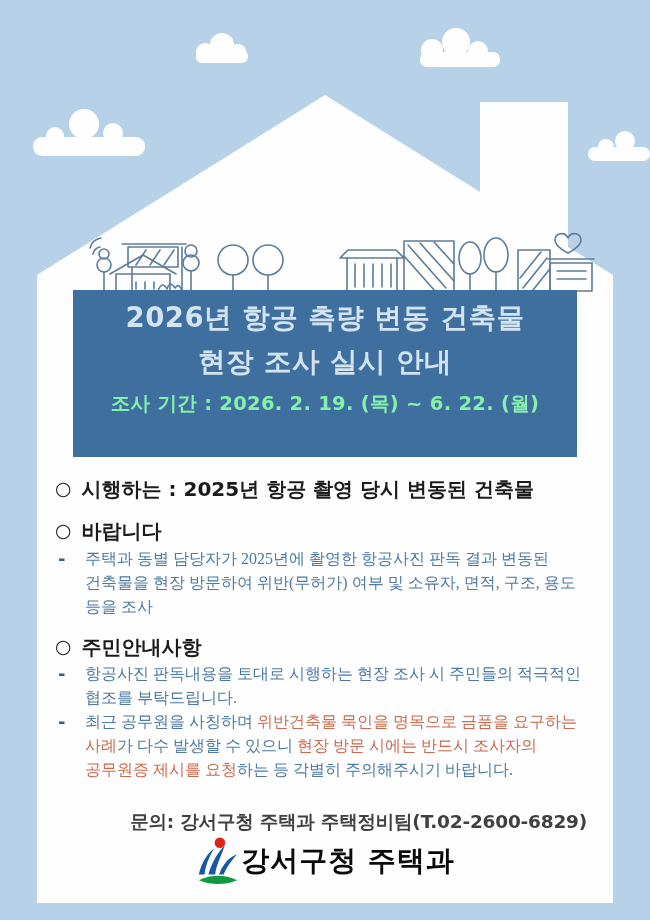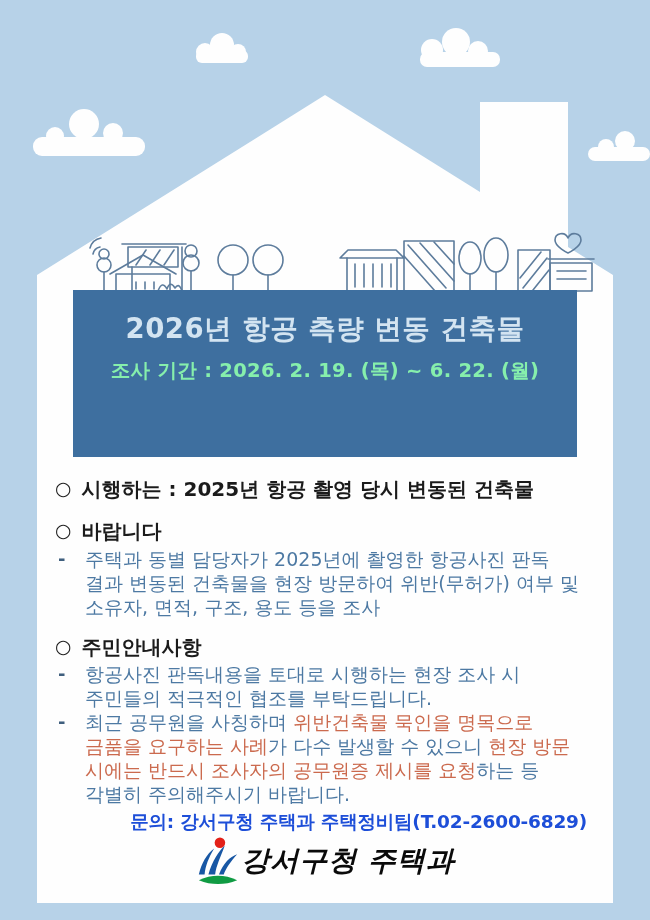--- a/index.html
+++ b/index.html
@@ -17,21 +17,21 @@
   body{font-family:"DejaVu Sans","Liberation Sans",sans-serif;}
   #poster{
     position:relative;width:650px;height:920px;overflow:hidden;
     background:var(--sky);
   }
   #bg{position:absolute;left:0;top:0;}
   .banner{
     position:absolute;left:73px;top:290px;width:504px;height:167px;
     background:var(--banner);
     display:flex;flex-direction:column;align-items:center;justify-content:flex-start;
-    padding-top:16px;
+    padding-top:5px;
   }
   .banner .t1{
     color:var(--banner-text);font-size:27.5px;font-weight:700;
     line-height:44px;letter-spacing:.5px;white-space:nowrap;
   }
   .banner .t2{
     margin-top:7px;color:#86efac;font-size:19.5px;font-weight:600;
     letter-spacing:.3px;white-space:nowrap;
   }
   .heading{
@@ -40,33 +40,34 @@
   }
   .heading .marker{font-size:19px;margin-right:10px;font-weight:400;transform:translateY(-1px);}
   .bullet{
     position:absolute;left:58px;display:flex;align-items:flex-start;
   }
   .bullet .dash{
     width:27px;flex:0 0 27px;color:#3f5f7e;font-size:18px;font-weight:600;
     line-height:24px;
   }
   .bullet .ptext{
-    width:506px;font-size:19px;line-height:24px;word-break:keep-all;
+    width:506px;font-size:16px;line-height:24px;word-break:keep-all;
     color:var(--body-blue);
+    font-family:Liberation Serif, serif;
   }
   .seg-blue{color:var(--body-blue);}
   .seg-orange{color:var(--alert-orange);}
   .contact{
     position:absolute;right:63px;top:809px;
-    color:#1d4ed8;font-size:18.5px;font-weight:700;letter-spacing:-.2px;
+    color:#404040;font-size:18.5px;font-weight:700;letter-spacing:-.2px;
     white-space:nowrap;
   }
   .logo-row{
     position:absolute;left:0;top:834px;width:650px;height:54px;
-    display:flex;align-items:center;justify-content:center;font-style:italic;
+    display:flex;align-items:center;justify-content:center;
   }
   .org-name{
     color:#0a0a0a;font-size:28px;font-weight:700;letter-spacing:1px;white-space:nowrap;
   }
 </style>
 </head>
 <body>
 
 <div id="poster">
 
@@ -162,20 +163,21 @@
         <path d="M548,259 H594"></path>
         <rect x="550" y="263" width="42" height="28"></rect>
         <path d="M557,271 H586 M557,279 H586"></path>
       </g>
       <path d="M568,238 c-3,-7 -13,-5 -13,2 c0,7 13,13 13,13 c0,0 13,-6 13,-13 c0,-7 -10,-9 -13,-2 z"></path>
     </g>
   </svg>
 
   <div class="banner">
     <div class="t1">2026년 항공 측량 변동 건축물</div>
+    <div class="t1">현장 조사 실시 안내</div>
     <div class="t2">조사 기간 : 2026. 2. 19. (목) ~ 6. 22. (월)</div>
   </div>
 
   <div class="heading" style="top:476px">
     <span class="marker">○</span>
     <span>시행하는 : 2025년 항공 촬영 당시 변동된 건축물</span>
   </div>
 
   <div class="heading" style="top:518px">
     <span class="marker">○</span>

